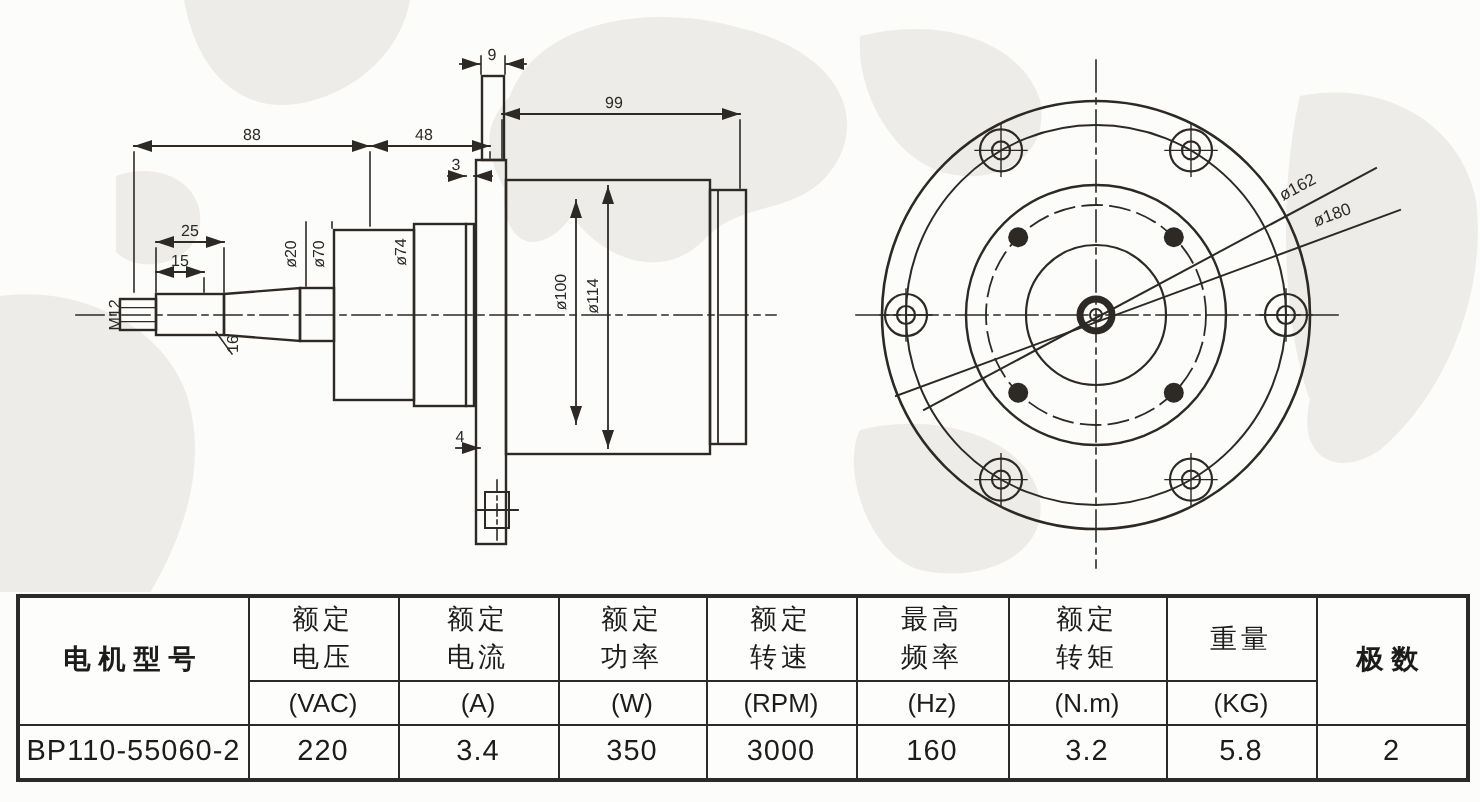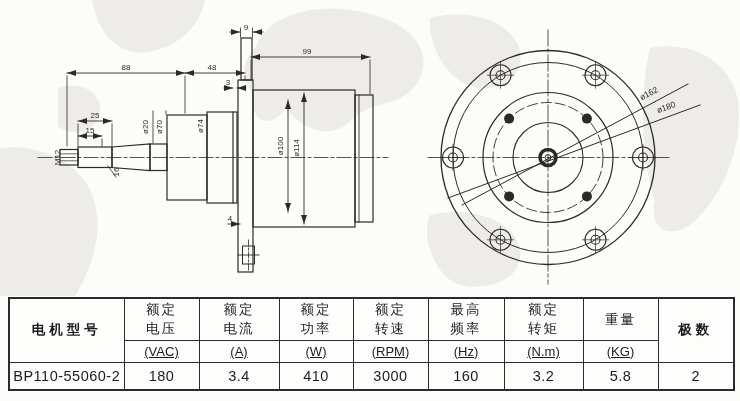--- a/index.html
+++ b/index.html
@@ -3,21 +3,21 @@
 <meta charset="utf-8">
 <style>
   html,body{margin:0;padding:0;}
   body{width:740px;height:401px;background:#fcfcfb;font-family:"Liberation Sans",sans-serif;color:#1c1c1c;}
   .stage{position:relative;width:740px;height:401px;overflow:hidden;background:#fcfcfb;}
   svg.drawing{position:absolute;left:0;top:0;}
   table.spec{position:absolute;left:8px;top:297px;border-collapse:collapse;table-layout:fixed;
              border:2px solid #2b2b2b;background:#fdfdfc;}
   table.spec td{border:1px solid #2b2b2b;text-align:center;vertical-align:middle;padding:0;}
   tr.r-hdr{height:42px;}
-  tr.r-unit{height:22px;text-decoration:underline;}
+  tr.r-unit{height:22px;}
   tr.r-val{height:28px;}
   .hdr{font-size:13.5px;line-height:19px;letter-spacing:2px;}
   .merged-hdr{font-size:13.5px;letter-spacing:4px;font-weight:bold;}
   .unit{font-size:13px;}
   .val{font-size:14.5px;letter-spacing:.5px;}
   .dimtxt{font-size:8px;fill:#2d2a26;font-family:"Liberation Sans",sans-serif;}
   .dimtxt-lg{font-size:8.5px;fill:#2d2a26;font-family:"Liberation Sans",sans-serif;}
 </style>
 </head>
 <body>
@@ -232,23 +232,23 @@
     <td class="unit">(VAC)</td>
     <td class="unit">(A)</td>
     <td class="unit">(W)</td>
     <td class="unit">(RPM)</td>
     <td class="unit">(Hz)</td>
     <td class="unit">(N.m)</td>
     <td class="unit">(KG)</td>
   </tr>
   <tr class="r-val">
     <td class="val">BP110-55060-2</td>
-    <td class="val">180</td>
+    <td class="val">220</td>
     <td class="val">3.4</td>
-    <td class="val">410</td>
+    <td class="val">350</td>
     <td class="val">3000</td>
     <td class="val">160</td>
     <td class="val">3.2</td>
     <td class="val">5.8</td>
     <td class="val">2</td>
   </tr>
 </tbody>
     </table>
 
 </div>

